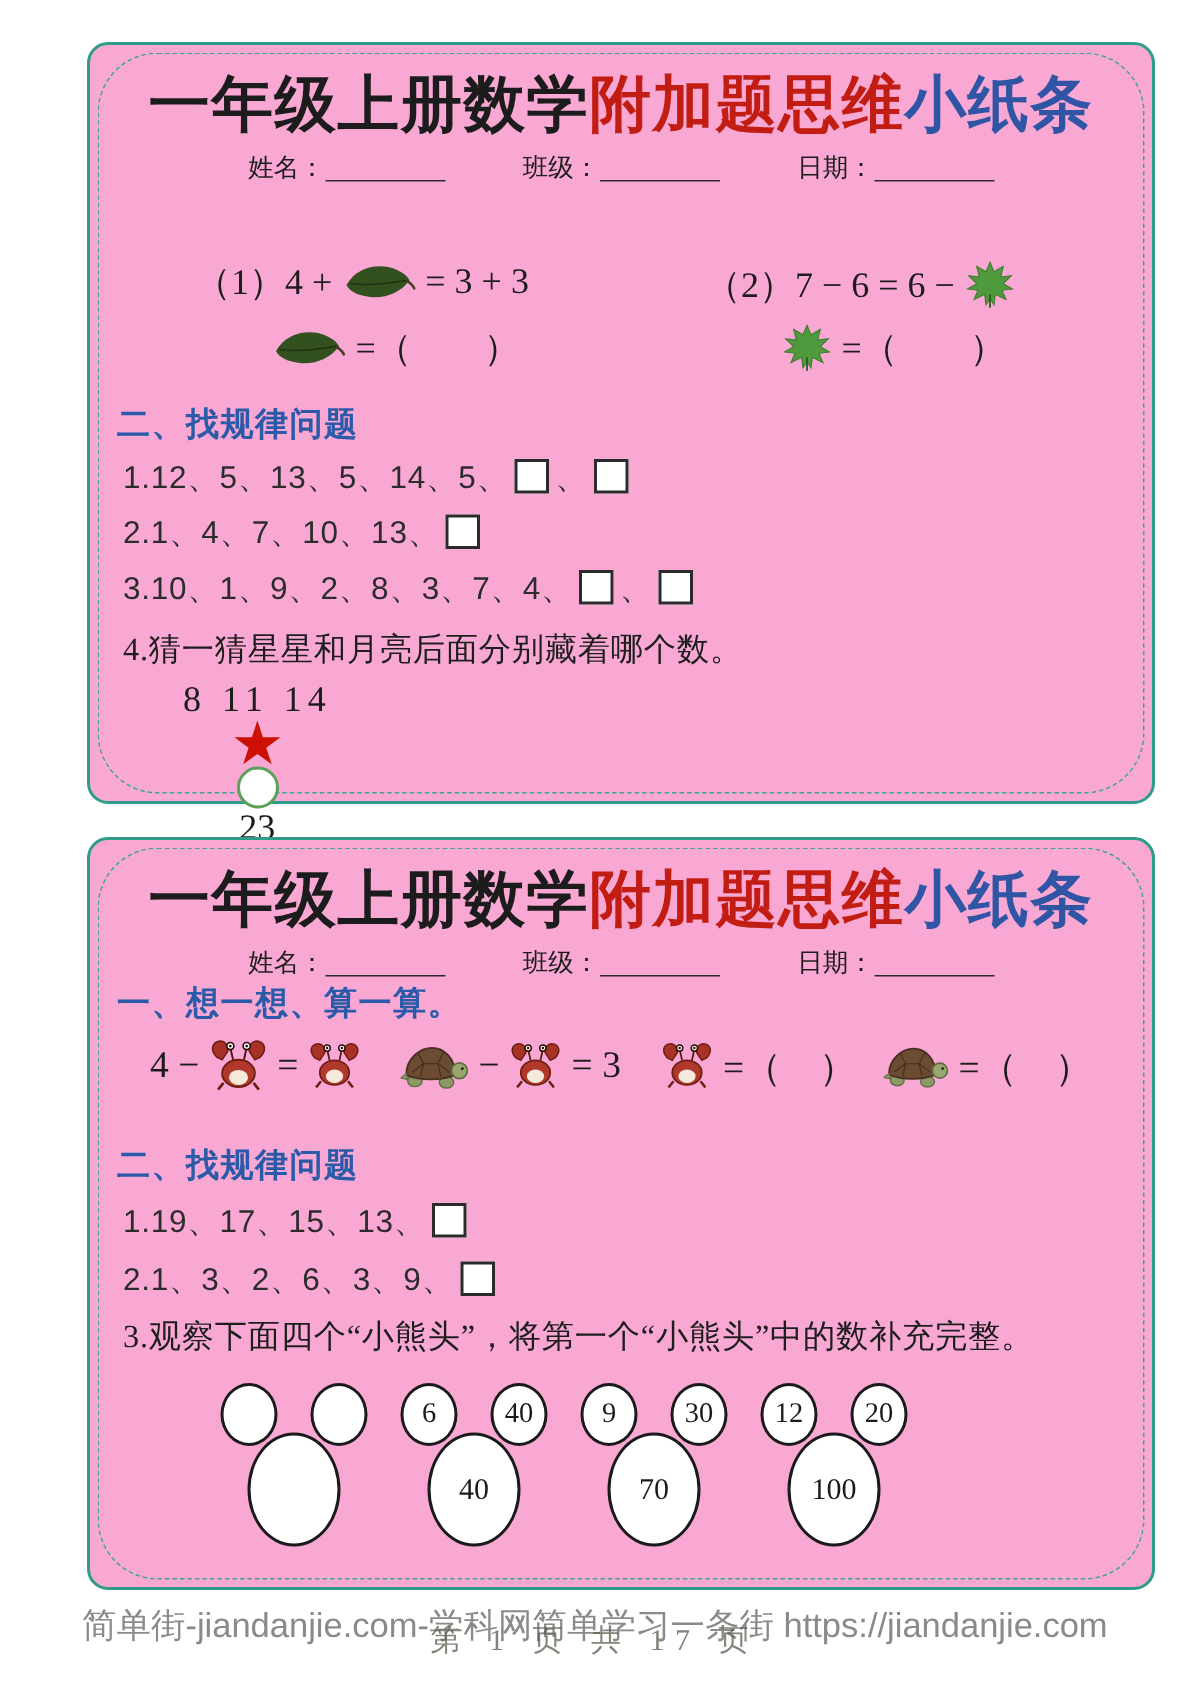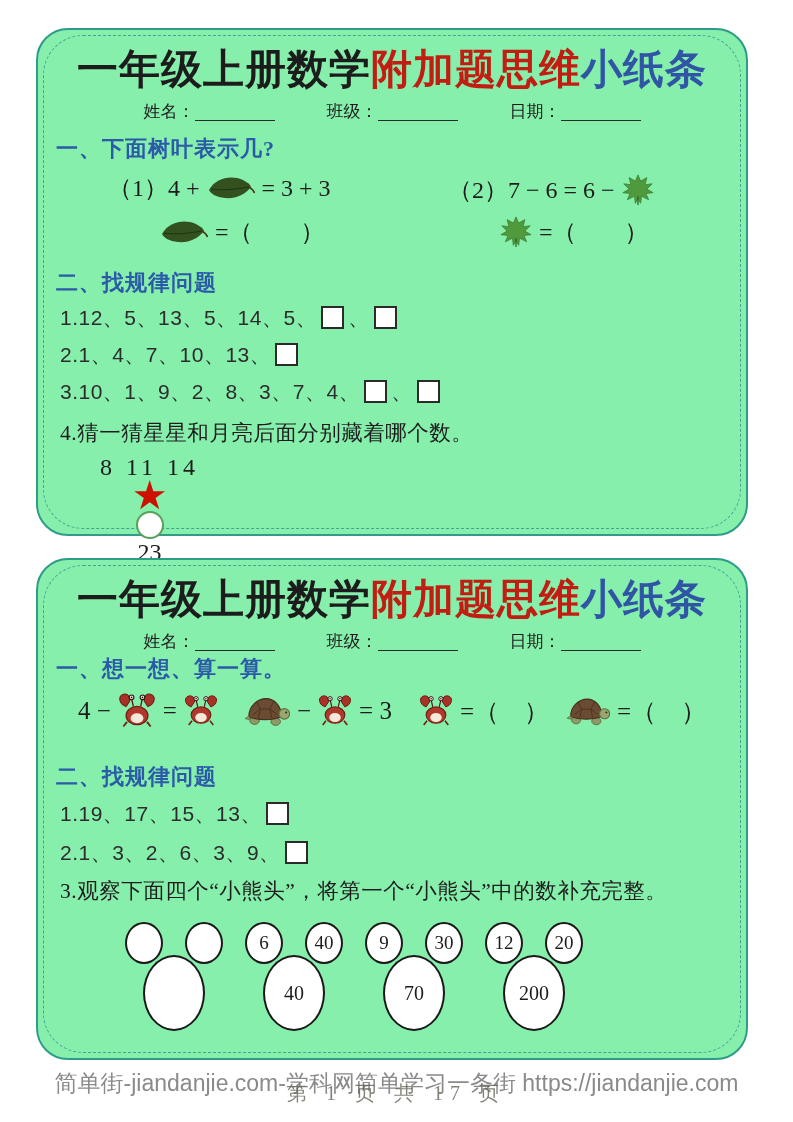--- a/index.html
+++ b/index.html
@@ -1,22 +1,22 @@
 <!DOCTYPE html>
 <html><head>
 <meta charset="utf-8">
 <style>
   * { margin:0; padding:0; box-sizing:border-box; }
   html,body { width:793px; height:1122px; background:#ffffff; overflow:hidden;
               font-family:"Liberation Serif","DejaVu Serif",serif; }
   .page { position:relative; width:793px; height:1122px; background:#fff; }
 
   
-  .card { position:absolute; left:36px; width:712px;
-          border:2.5px solid #2E9C89; border-radius:32px; background:#86efac; }
+  .card { position:absolute; left:58px; width:712px;
+          border:2.5px solid #2E9C89; border-radius:14px; background:#f9a8d4; }
   .card-inner { position:absolute; inset:5px; border:1.6px dashed #3AA693;
                 border-radius:40px; }
   .card1 { top:28px;  height:508px; }
   .card2 { top:558px; height:502px; }
 
   
   .title { position:absolute; top:12px; left:0; width:100%; text-align:center;
            font-size:41px; font-weight:700; letter-spacing:1px; white-space:nowrap; }
   .t-black { color:#1c1c1c; } .t-red { color:#C21D12; } .t-blue { color:#2F55A4; }
   .name-line { position:absolute; top:70px; left:0; width:100%;
@@ -114,21 +114,20 @@
     <div class="title">
       <span class="t-black">一年级上册数学</span><span class="t-red">附加题思维</span><span class="t-blue">小纸条</span>
     </div>
 
     <div class="name-line">
       <span><span>姓名：</span><span class="blank"></span></span>
       <span><span>班级：</span><span class="blank"></span></span>
       <span><span>日期：</span><span class="blank"></span></span>
     </div>
 
-    <div class="h-blue" style="top:104px;">一、下面树叶表示几?</div>
 
     <div class="prob" style="left:70px; top:142px;">
       <span>（1）4 +</span>
       <svg class="icon" width="48" height="26" viewBox="0 0 48 26">
           <use href="#leaf"></use>
         </svg>
       <span>= 3 + 3</span>
     </div>
     <div class="prob" style="left:122px; top:186px;">
       <svg class="icon" width="48" height="26" viewBox="0 0 48 26">
@@ -240,21 +239,21 @@
         <div class="bhead">40</div>
       </div>
       <div class="bear">
         <div class="ear left">9</div>
         <div class="ear right">30</div>
         <div class="bhead">70</div>
       </div>
       <div class="bear">
         <div class="ear left">12</div>
         <div class="ear right">20</div>
-        <div class="bhead">200</div>
+        <div class="bhead">100</div>
       </div>
     </div>
   </section>
 
   <div class="watermark">简单街-jiandanjie.com-学科网简单学习一条街 https://jiandanjie.com</div>
   <div class="pagenum">第 1 页 共 17 页</div>
 
 </div>
 
 </body></html>

